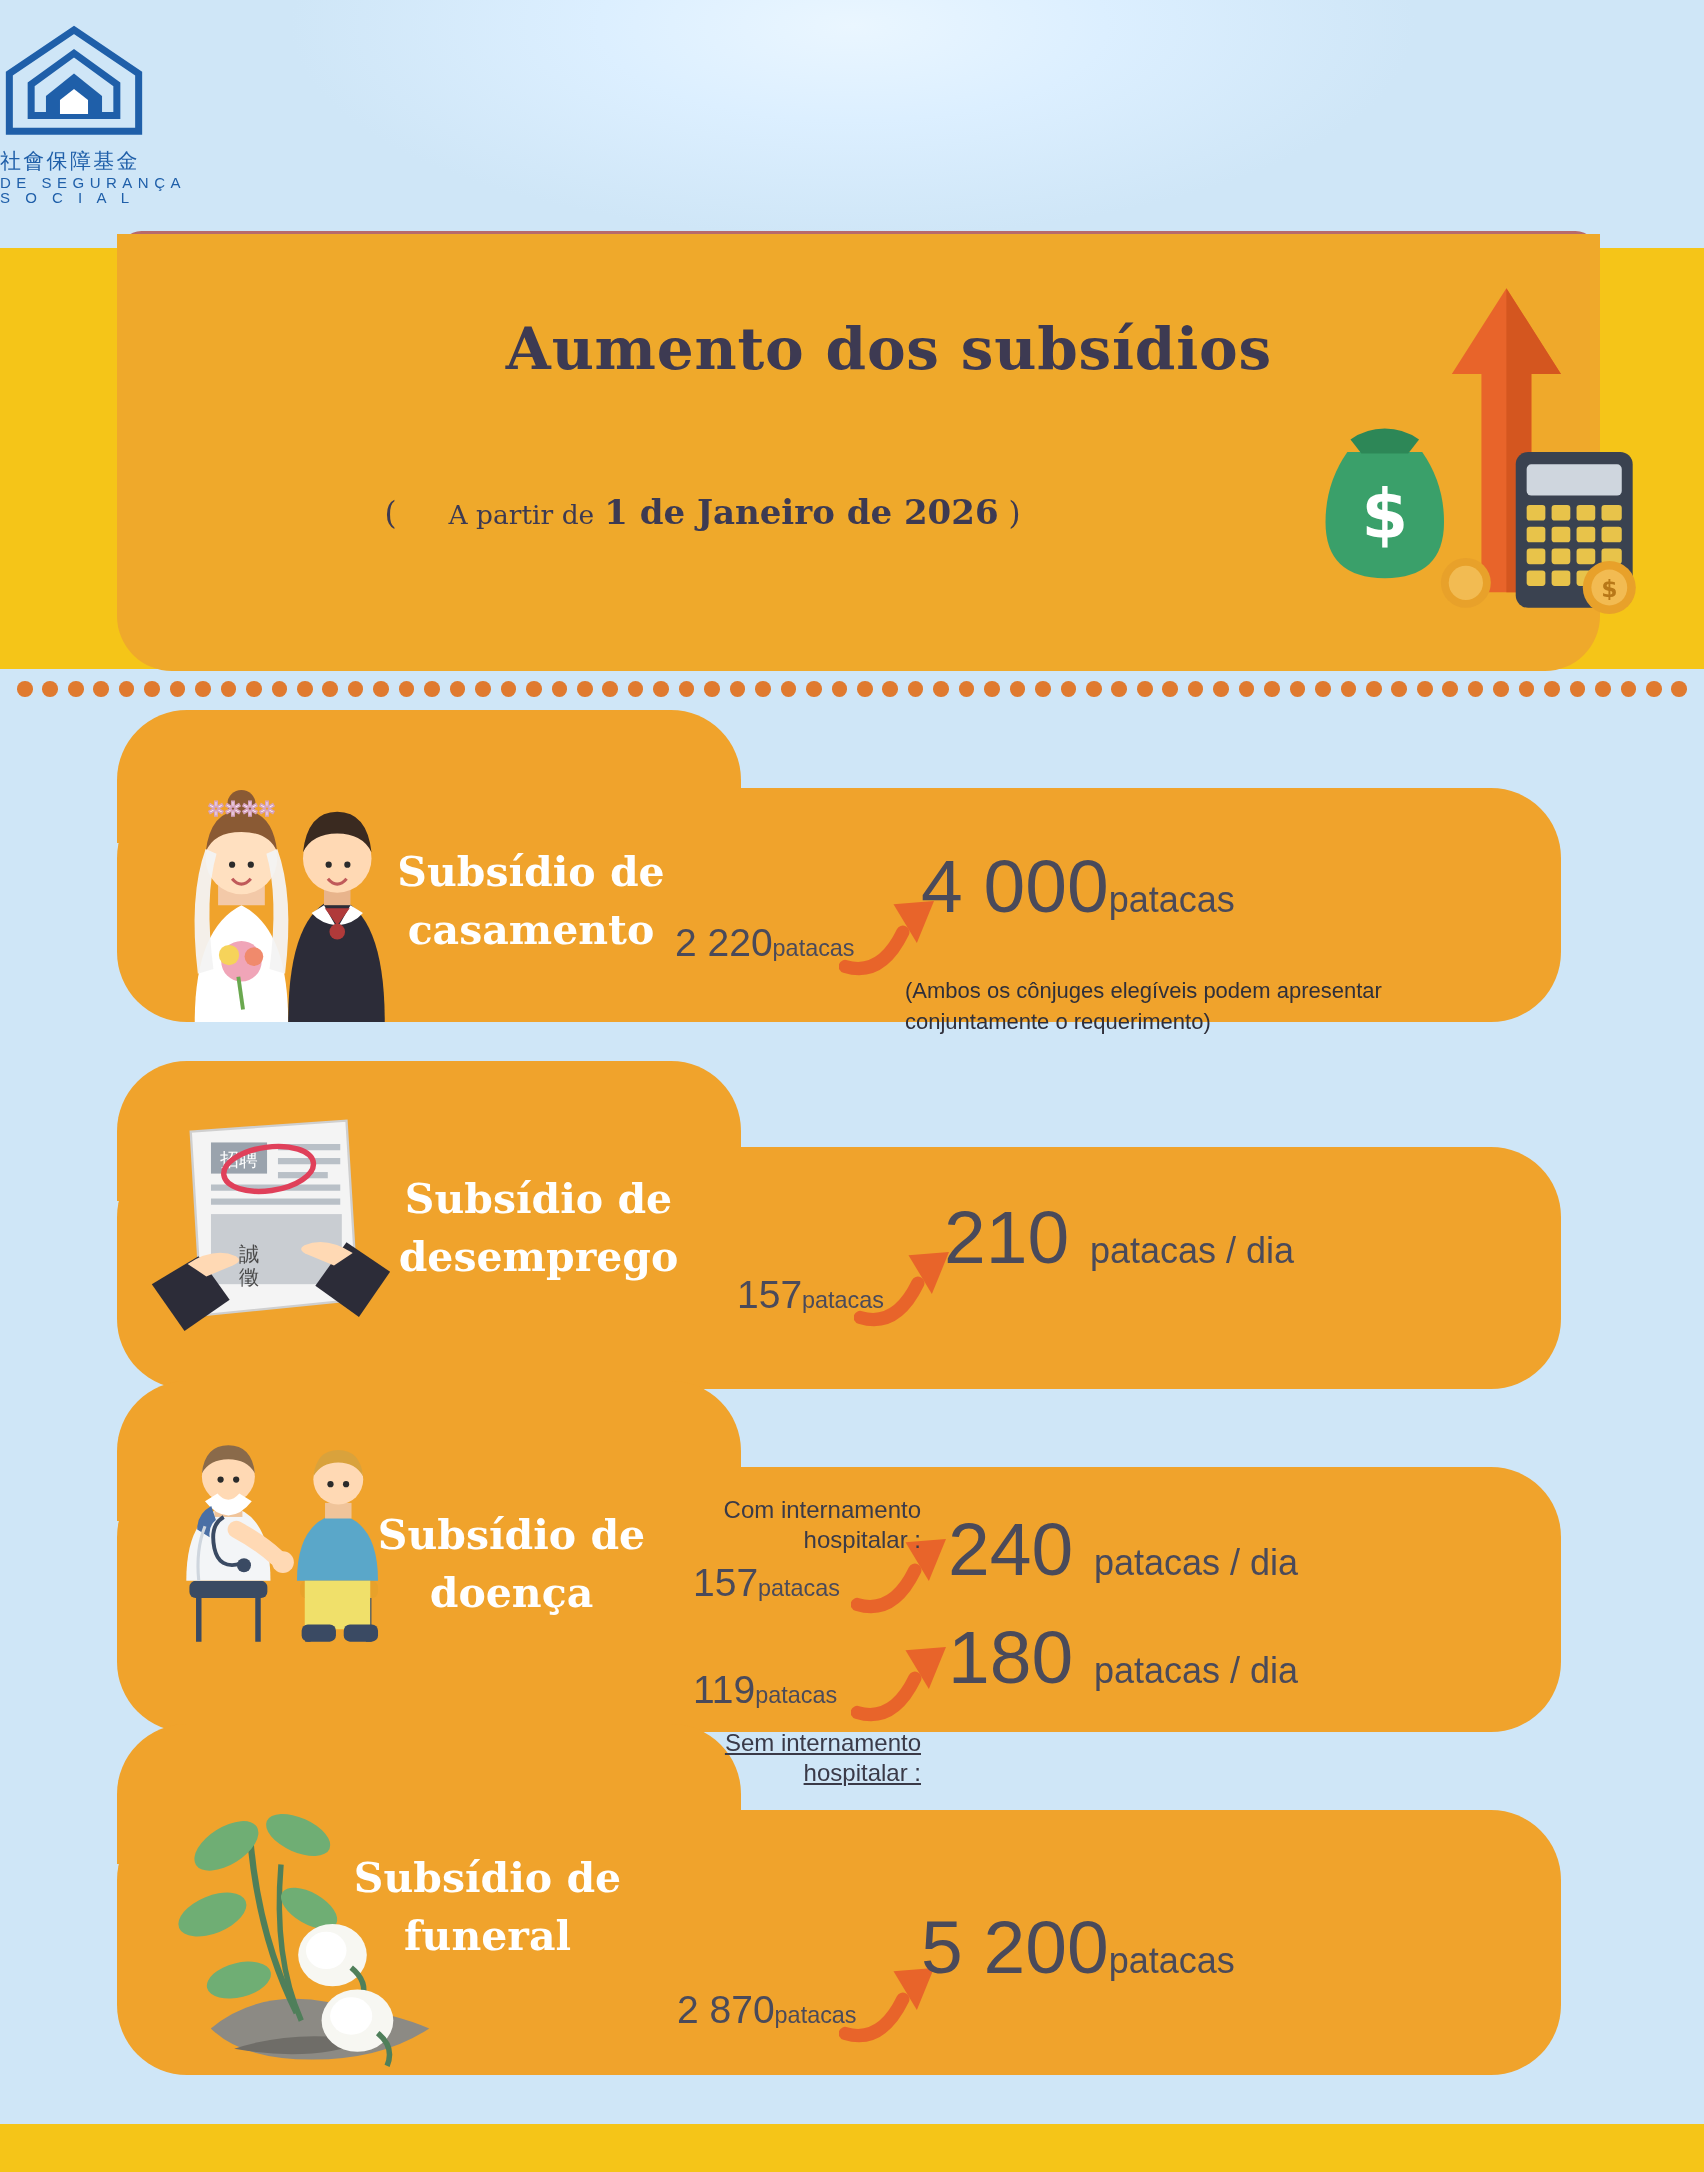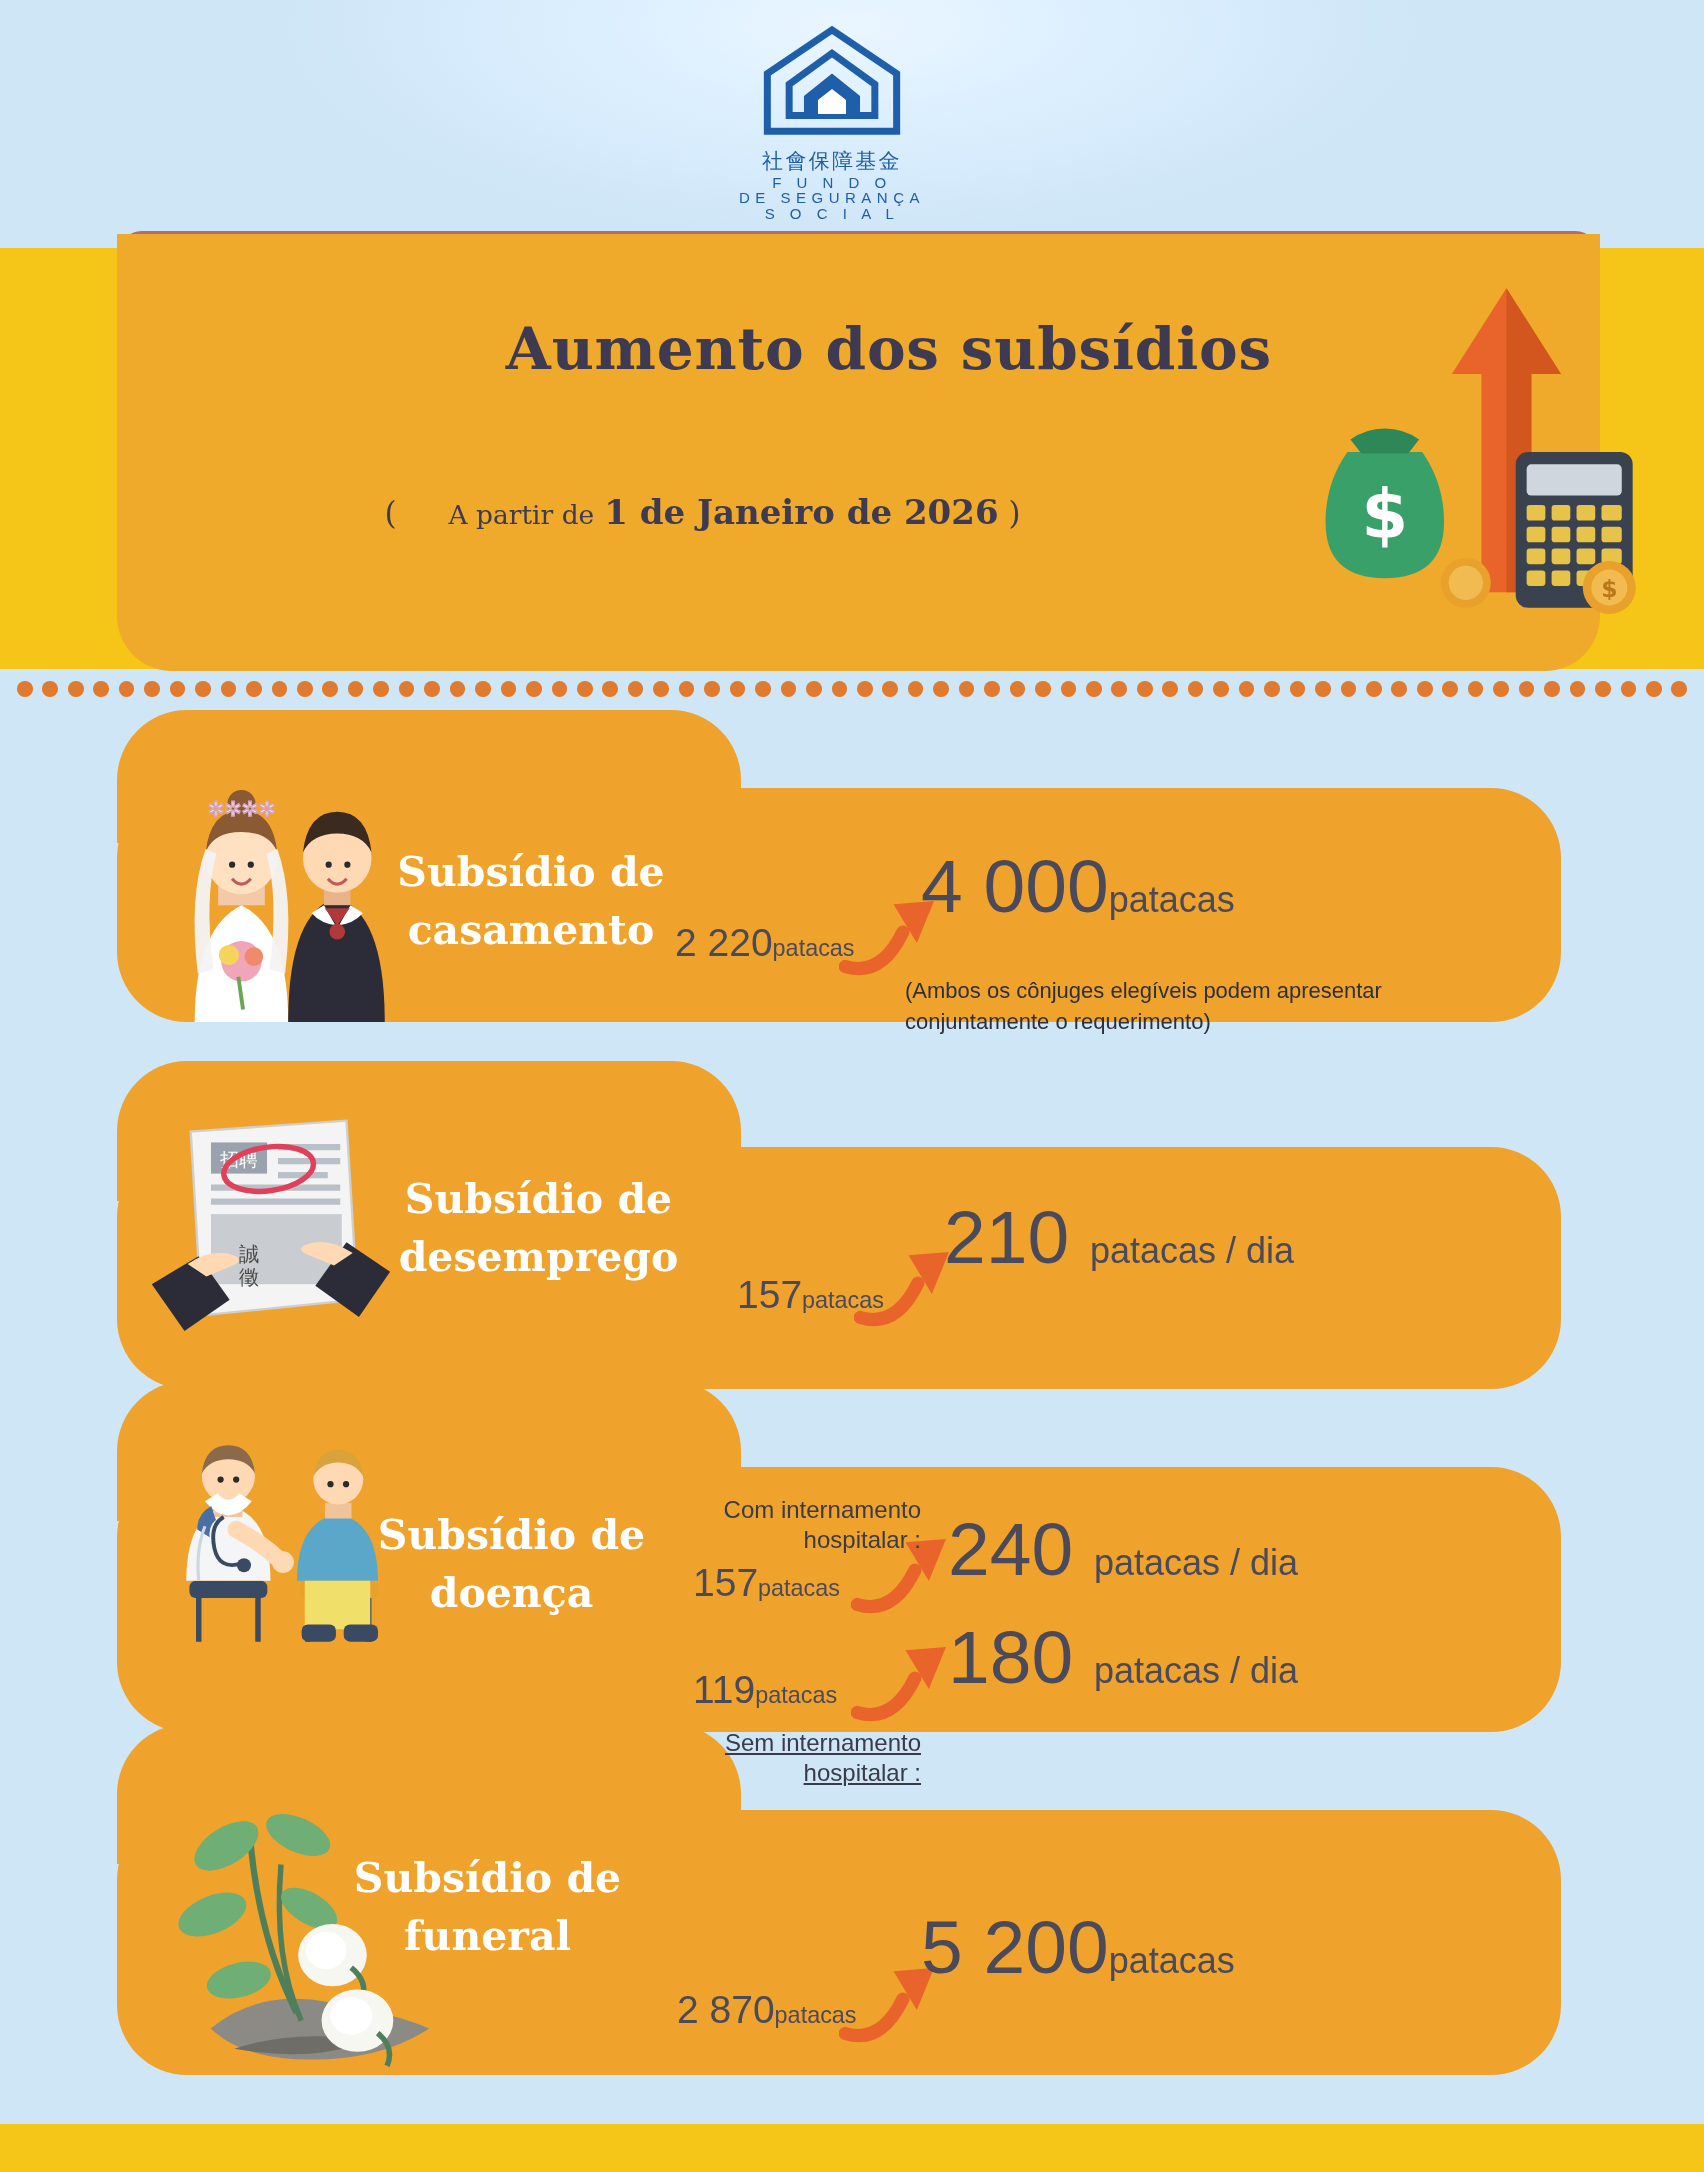--- a/index.html
+++ b/index.html
@@ -22,21 +22,20 @@
   .header-glow {
     position: absolute;
     left: 0; top: 0;
     width: 1705px; height: 257px;
     background: radial-gradient(ellipse 562px 211px at 50% 10%, #eaf6ff 0%, #dcefff 45%, #cfe6f7 100%);
   }
   .logo-wrap {
     position: absolute;
     left: 0; top: 22px;
     width: 1664px;
-    text-align: center;
   }
   .logo-mark { display: inline-block; }
   .logo-cn {
     color: #1f5fa9;
     font-size: 21px;
     letter-spacing: 2.3px;
     margin-top: 4.7px;
     font-family: "DejaVu Sans", sans-serif;
   }
   .logo-pt {
@@ -191,21 +190,20 @@
       <svg width="148" height="117" viewBox="0 0 190 150">
         <g fill="none" stroke="#1f5fa9" stroke-width="9">
           <path d="M95 10 L178 66 L178 140 L12 140 L12 66 Z"></path>
           <path d="M95 40 L150 80 L150 120 L40 120 L40 80 Z"></path>
         </g>
         <path d="M95 66 L131 95 L131 118 L59 118 L59 95 Z" fill="#1f5fa9"></path>
         <path d="M95 86 L113 100 L113 118 L77 118 L77 100 Z" fill="#ffffff"></path>
       </svg>
     </div>
     <div class="logo-cn">社會保障基金</div>
-    <div class="logo-pt">F U N D O</div>
     <div class="logo-pt">DE SEGURANÇA</div>
     <div class="logo-pt">S O C I A L</div>
   </div>
 
   <div class="yellow-band"></div>
   <div class="band-top-bar"></div>
   <div class="band-inner-round"></div>
 
   <div class="illus" style="left:1319px; top:257px;">
     <svg width="328" height="382" viewBox="0 0 420 490">

